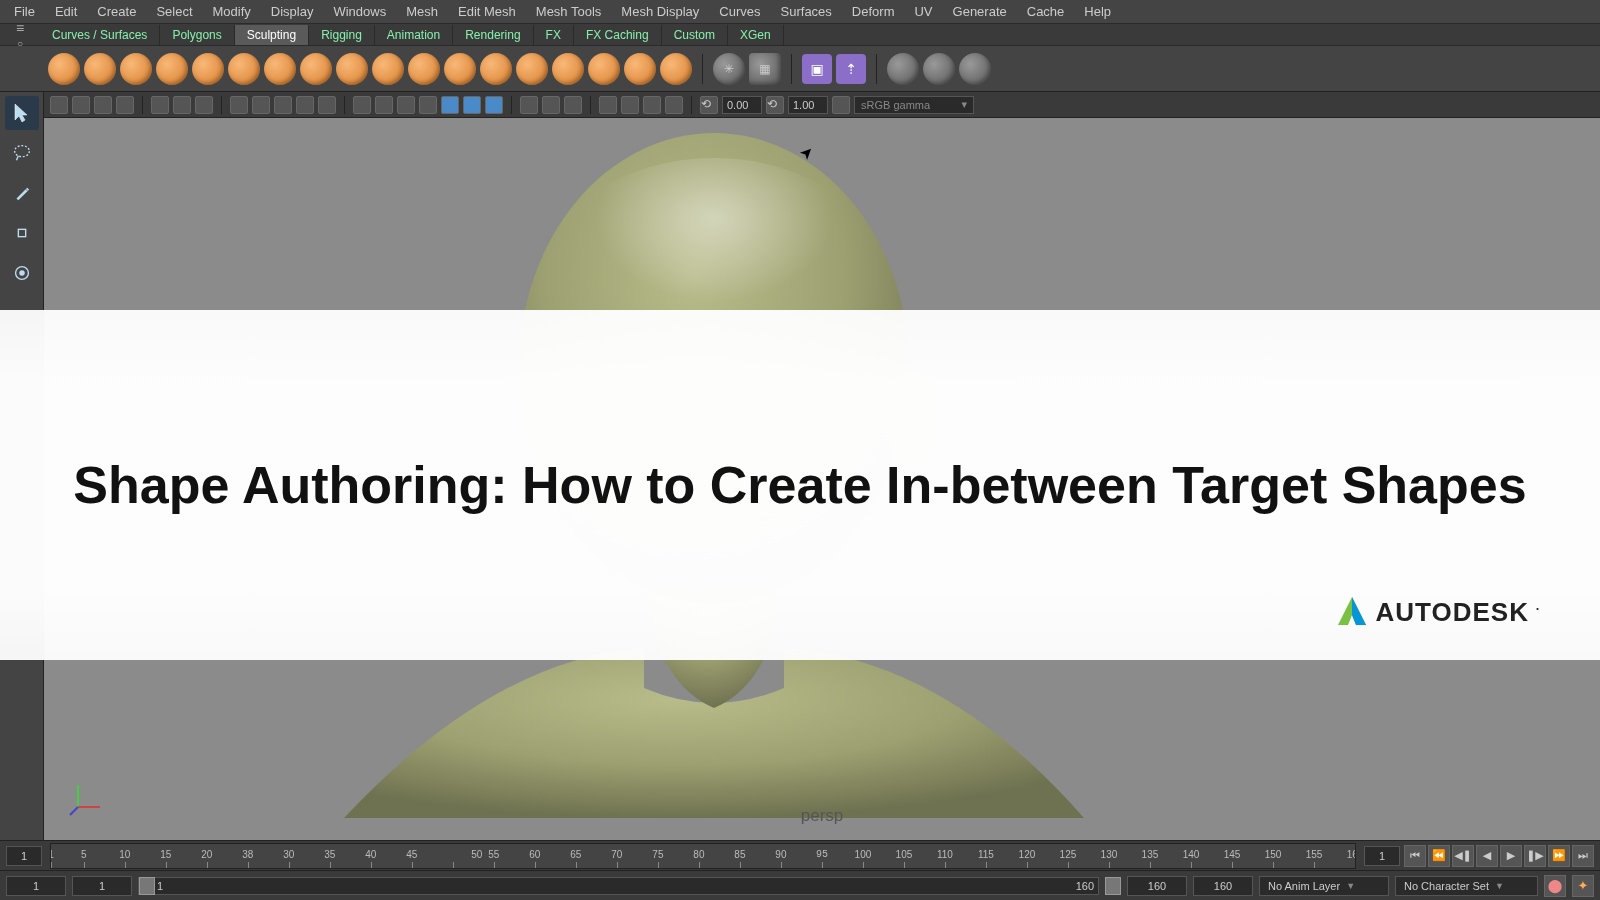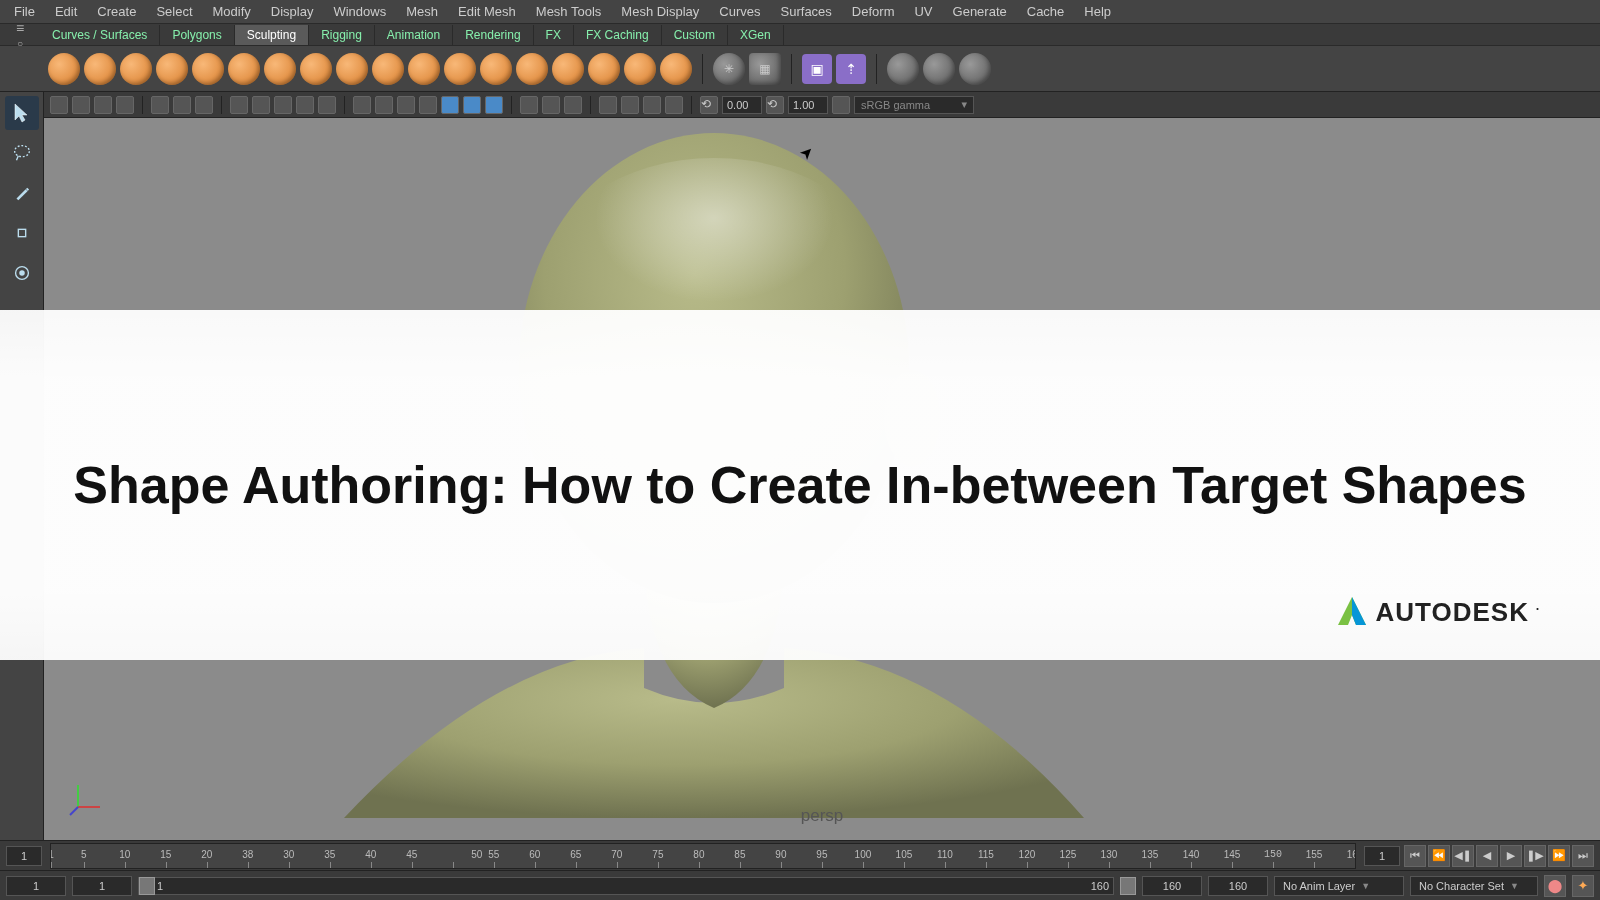--- a/index.html
+++ b/index.html
@@ -316,21 +316,21 @@
       <div class="ticklabel" style="left: 43.3962%;">70</div>
       <div class="tick" style="left: 46.5409%;"></div>
       <div class="ticklabel" style="left: 46.5409%;">75</div>
       <div class="tick" style="left: 49.6855%;"></div>
       <div class="ticklabel" style="left: 49.6855%;">80</div>
       <div class="tick" style="left: 52.8302%;"></div>
       <div class="ticklabel" style="left: 52.8302%;">85</div>
       <div class="tick" style="left: 55.9748%;"></div>
       <div class="ticklabel" style="left: 55.9748%;">90</div>
       <div class="tick" style="left: 59.1195%;"></div>
-      <div class="ticklabel" style="left: 59.1195%;">95</div>
+      <div class="ticklabel" style="left: 59.1195%; font-family: Liberation Mono, monospace;">95</div>
       <div class="tick" style="left: 62.2642%;"></div>
       <div class="ticklabel" style="left: 62.2642%;">100</div>
       <div class="tick" style="left: 65.4088%;"></div>
       <div class="ticklabel" style="left: 65.4088%;">105</div>
       <div class="tick" style="left: 68.5535%;"></div>
       <div class="ticklabel" style="left: 68.5535%;">110</div>
       <div class="tick" style="left: 71.6981%;"></div>
       <div class="ticklabel" style="left: 71.6981%;">115</div>
       <div class="tick" style="left: 74.8428%;"></div>
       <div class="ticklabel" style="left: 74.8428%;">120</div>
@@ -338,21 +338,21 @@
       <div class="ticklabel" style="left: 77.9874%;">125</div>
       <div class="tick" style="left: 81.1321%;"></div>
       <div class="ticklabel" style="left: 81.1321%;">130</div>
       <div class="tick" style="left: 84.2767%;"></div>
       <div class="ticklabel" style="left: 84.2767%;">135</div>
       <div class="tick" style="left: 87.4214%;"></div>
       <div class="ticklabel" style="left: 87.4214%;">140</div>
       <div class="tick" style="left: 90.566%;"></div>
       <div class="ticklabel" style="left: 90.566%;">145</div>
       <div class="tick" style="left: 93.7107%;"></div>
-      <div class="ticklabel" style="left: 93.7107%; font-family: Liberation Mono, monospace;">150</div>
+      <div class="ticklabel" style="left: 93.7107%;">150</div>
       <div class="tick" style="left: 96.8553%;"></div>
       <div class="ticklabel" style="left: 96.8553%;">155</div>
       <div class="tick" style="left: 100%;"></div>
       <div class="ticklabel" style="left: 100%;">160</div>
     </div>
   <input class="tf" value="1" style="">
   <div class="play-controls">
     <div class="play-btn">⏮</div>
     <div class="play-btn">⏪</div>
     <div class="play-btn">◀❚</div>
@@ -372,19 +372,19 @@
     <span class="range-start">1</span>
     <span class="range-end">160</span>
   </div>
   <div style="width:16px;height:18px;background:#777;border:1px solid #999;"></div>
   <input class="tf" style="width: 60px;" value="160">
   <input class="tf" style="width: 60px;" value="160">
   <div class="drop" style="width:130px;">
     <span>No Anim Layer</span>
     <span class="chev">▼</span>
   </div>
-  <div class="drop" style="width:128px;">
+  <div class="drop" style="width:143px;">
     <span>No Character Set</span>
     <span class="chev">▼</span>
   </div>
   <div class="small-btn">⬤</div>
   <div class="small-btn" style="color:#fa5;">✦</div>
 </div>
 
 </body></html>

